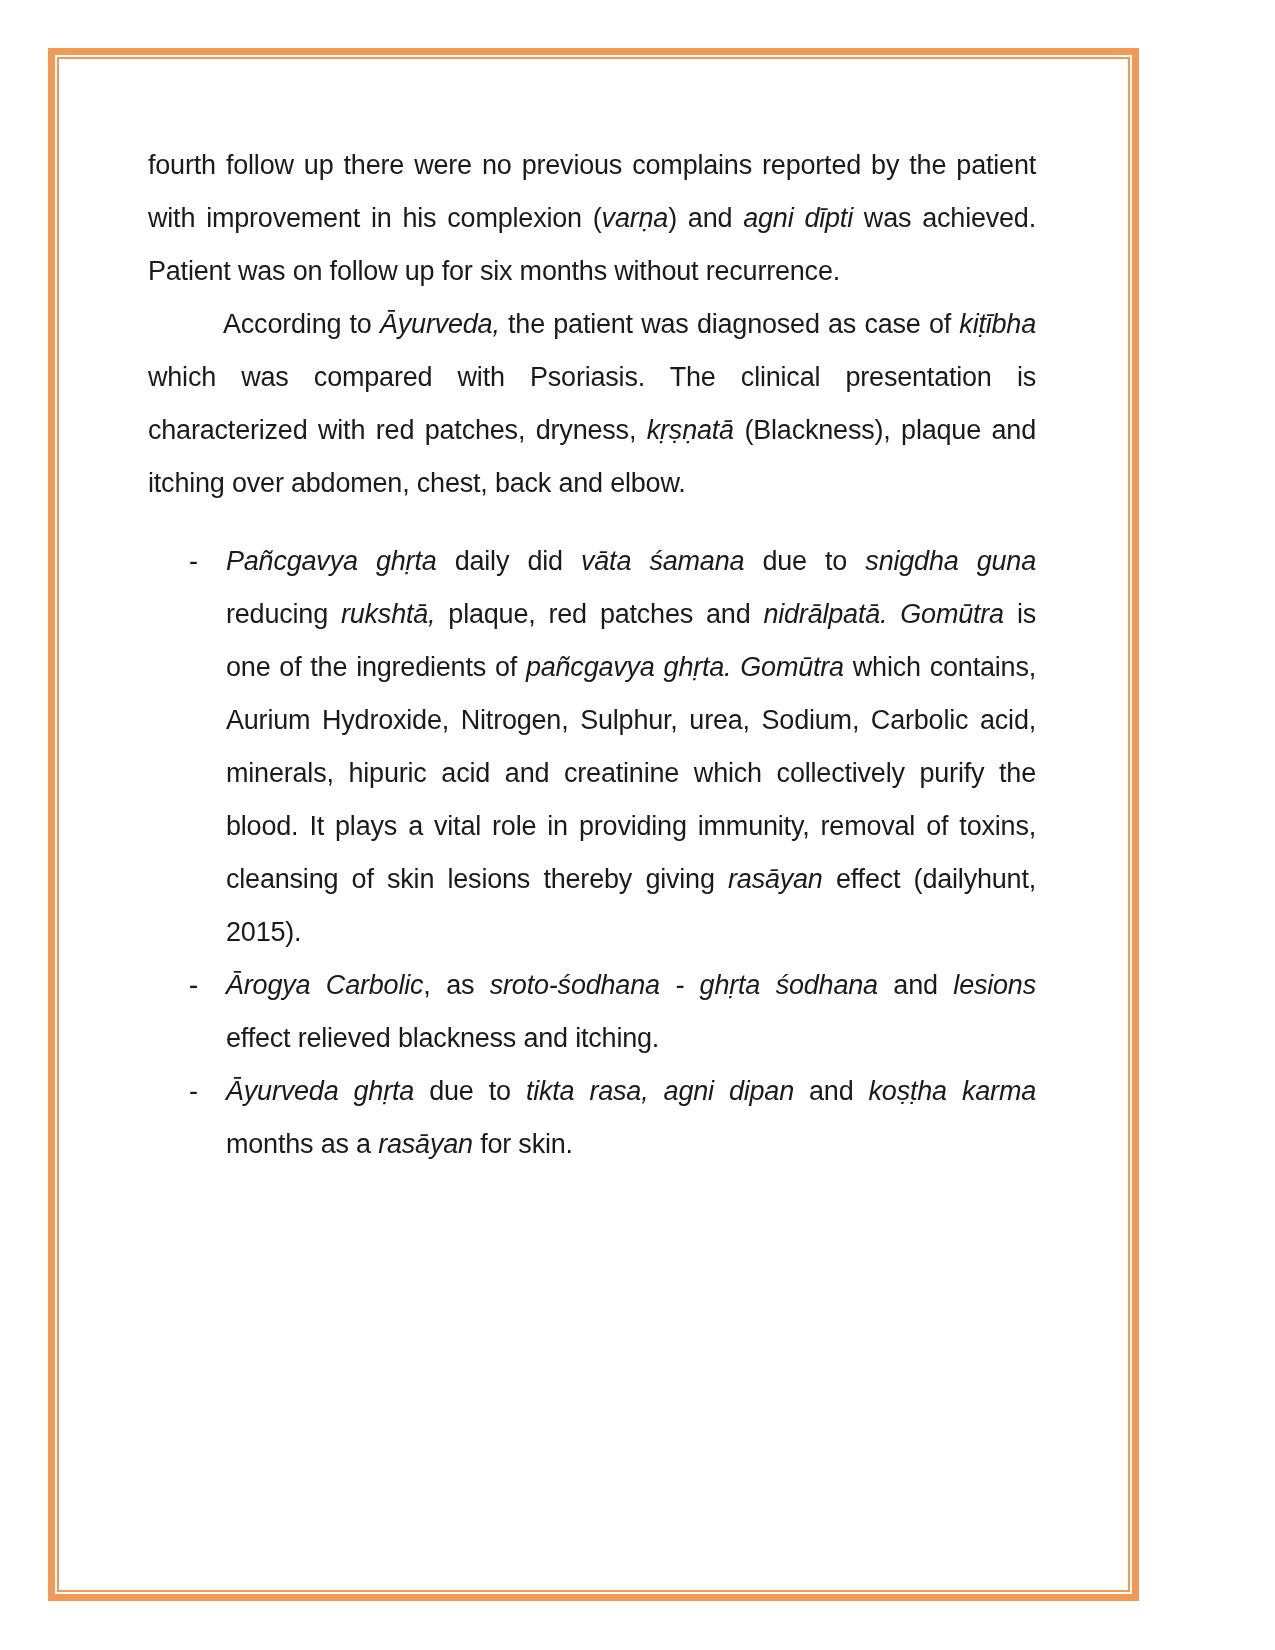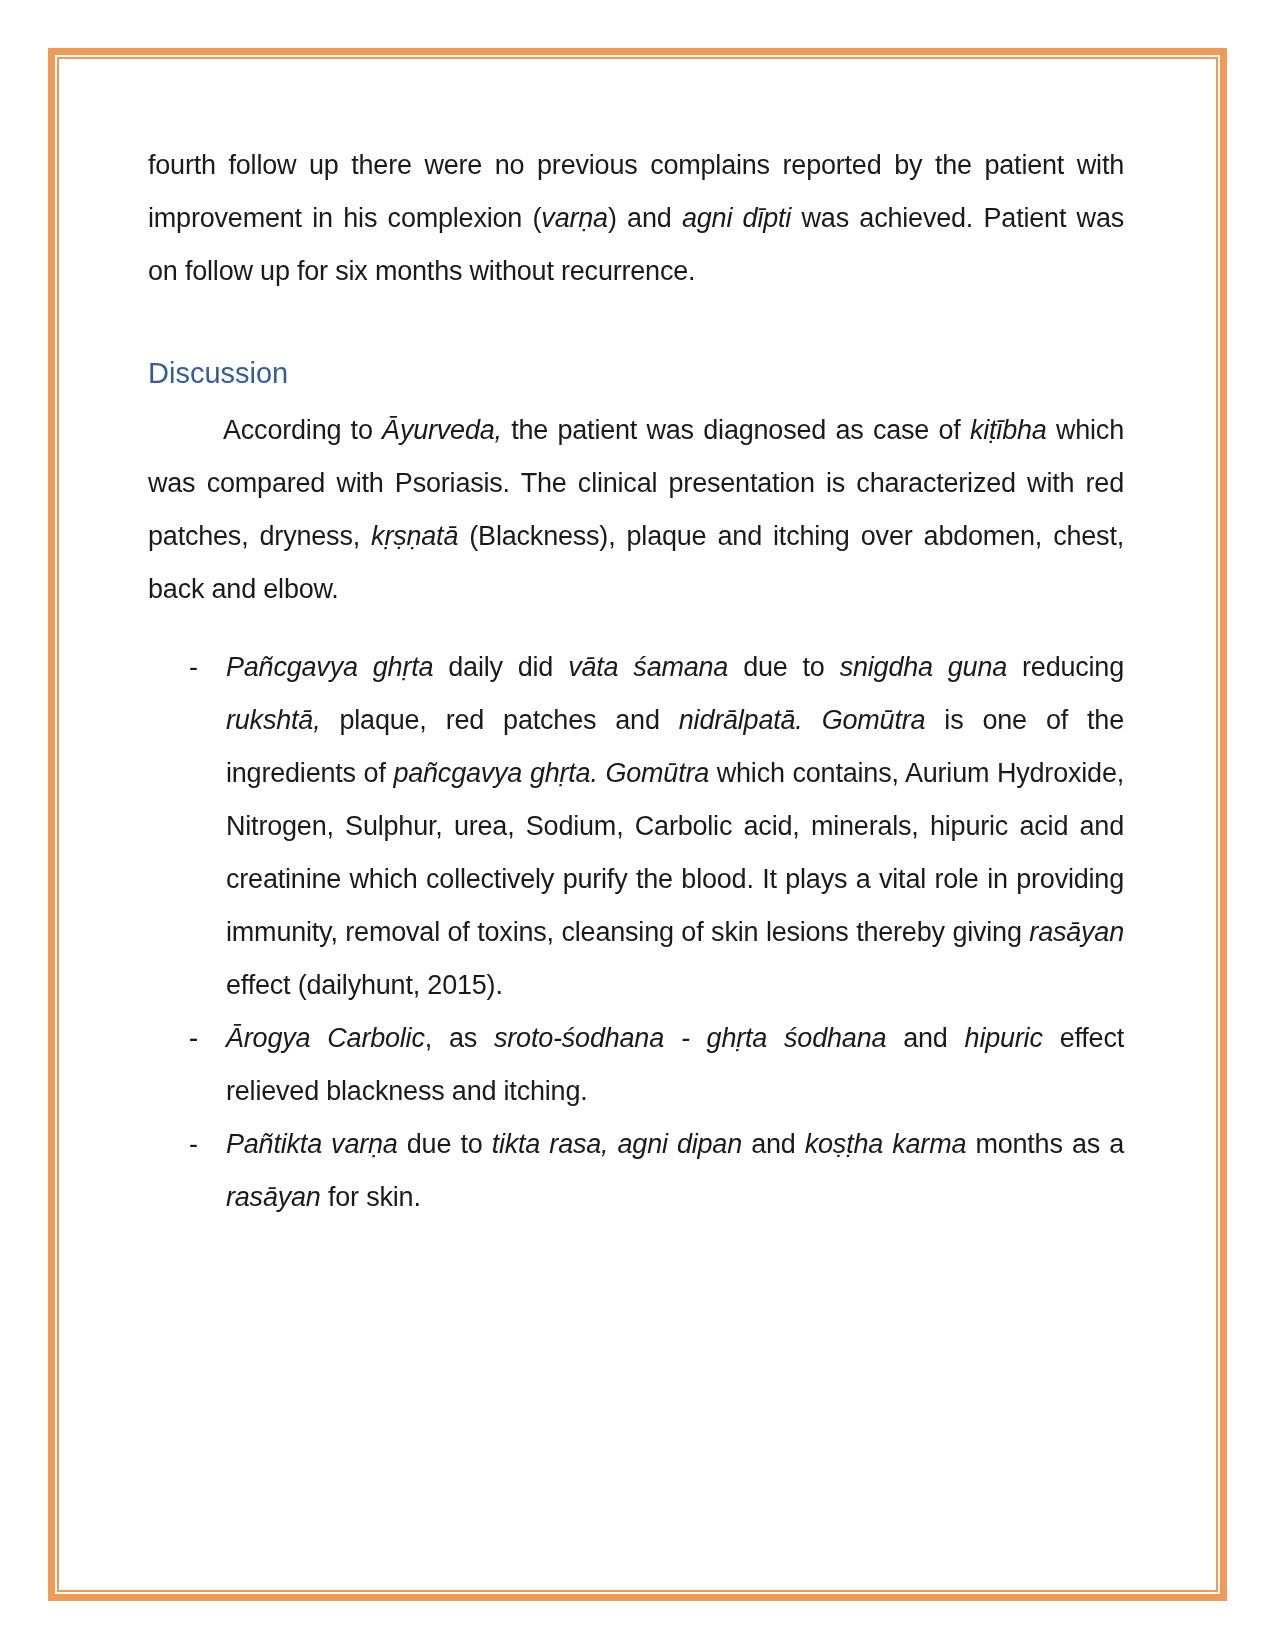--- a/index.html
+++ b/index.html
@@ -6,21 +6,21 @@
   html, body {
     width: 1275px; height: 1650px;
     background: #ffffff;
     font-family: "Liberation Sans", sans-serif;
     color: #1a1a1a;
     overflow: hidden;
   }
   .page-frame {
     position: absolute;
     left: 48px; top: 48px;
-    width: 1179px; height: 1553px;
+    width: 1091px; height: 1553px;
     border: 7px solid var(--frame-color, #F09A55);
     padding: 2px;
     background: #ffffff;
   }
   .page-frame-inner {
     width: 100%; height: 100%;
     border: 2px solid var(--frame-color, #F09A55);
   }
   .page-content {
     padding: 80px 92px 0 89px;
@@ -56,37 +56,36 @@
 </style>
 </head>
 <body style="background: rgb(255, 255, 255); color: rgb(26, 26, 26);">
 
 <div class="page-frame">
   <div class="page-frame-inner">
     <div class="page-content">
 
       <p class="para"><span>fourth follow up there were no previous complains reported by the patient with improvement in his complexion (</span><em>varṇa</em><span>) and </span><em>agni dīpti</em><span> was achieved. Patient was on follow up for six months without recurrence.</span></p>
 
-      <h2 class="section-heading" style="color: rgb(53, 94, 153);">Discussion</h2>
 
       <p class="para first-line-indent"><span>According to </span><em>Āyurveda,</em><span> the patient was diagnosed as case of </span><em>kiṭībha</em><span> which was compared with Psoriasis. The clinical presentation is characterized with red patches, dryness, </span><em>kṛṣṇatā</em><span> (Blackness), plaque and itching over abdomen, chest, back and elbow.</span></p>
 
       <ul class="dash-list">
         <li>
           <span class="dash-marker">-</span>
           <span class="li-text"><em>Pañcgavya ghṛta</em><span> daily did </span><em>vāta śamana</em><span> due to </span><em>snigdha guna</em><span> reducing </span><em>rukshtā,</em><span> plaque, red patches and </span><em>nidrālpatā.</em><span> </span><em>Gomūtra</em><span> is one of the ingredients of </span><em>pañcgavya ghṛta.</em><span> </span><em>Gomūtra</em><span> which contains, Aurium Hydroxide, Nitrogen, Sulphur, urea, Sodium, Carbolic acid, minerals, hipuric acid and creatinine which collectively purify the blood. It plays a vital role in providing immunity, removal of toxins, cleansing of skin lesions thereby giving </span><em>rasāyan</em><span> effect (dailyhunt, 2015).</span></span>
         </li>
         <li>
           <span class="dash-marker">-</span>
         </li>
         <li>
           <span class="dash-marker">-</span>
-          <span class="li-text"><span> </span><em>Ārogya Carbolic</em><span>, as </span><em>sroto-śodhana - ghṛta śodhana</em><span> and </span><em>hipuric</em><span> effect relieved blackness and itching.</span></span>
+          <span class="li-text"><span> </span><em>Ārogya Carbolic</em><span>, as </span><em>sroto-śodhana - ghṛta śodhana</em><span> and </span><em>lesions</em><span> effect relieved blackness and itching.</span></span>
         </li>
         <li>
           <span class="dash-marker">-</span>
-          <span class="li-text"><em>Pañtikta varṇa</em><span> due to </span><em>tikta rasa, agni dipan</em><span> and </span><em>koṣṭha karma</em><span> months as a </span><em>rasāyan</em><span> for skin.</span></span>
+          <span class="li-text"><em>Āyurveda ghṛta</em><span> due to </span><em>tikta rasa, agni dipan</em><span> and </span><em>koṣṭha karma</em><span> months as a </span><em>rasāyan</em><span> for skin.</span></span>
         </li>
       </ul>
 
     </div>
   </div>
 </div>
 
 </body></html>

